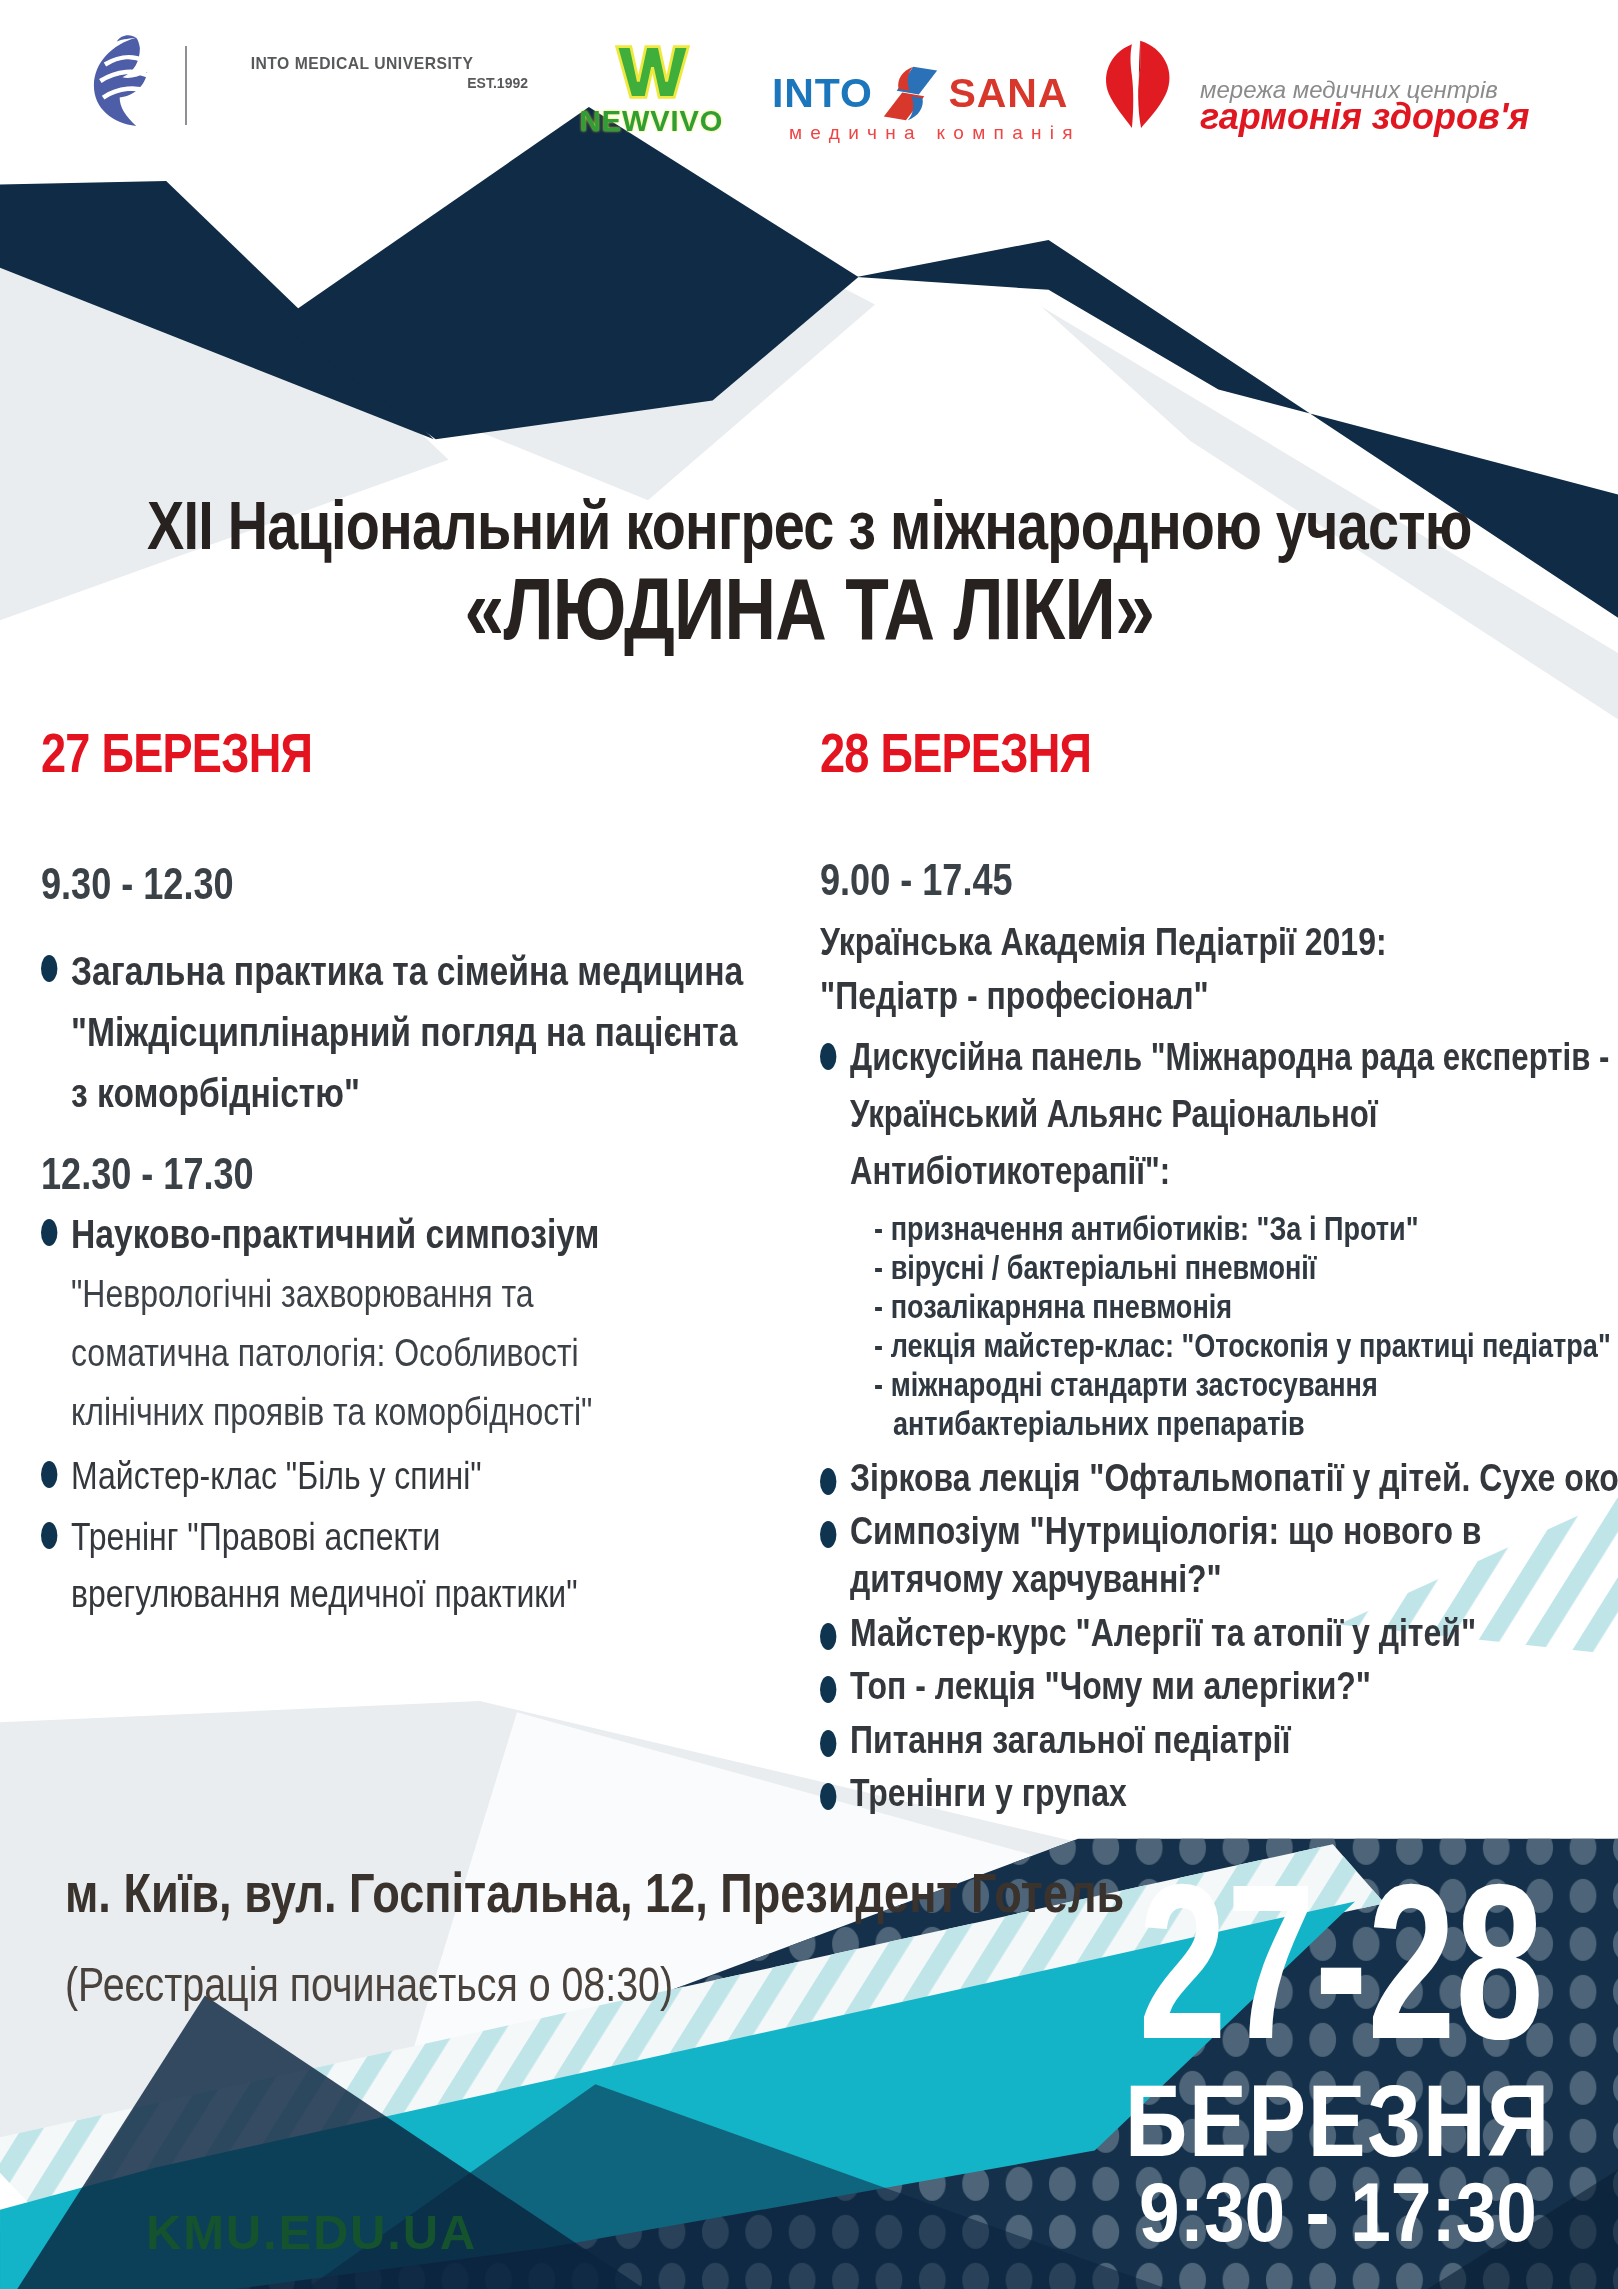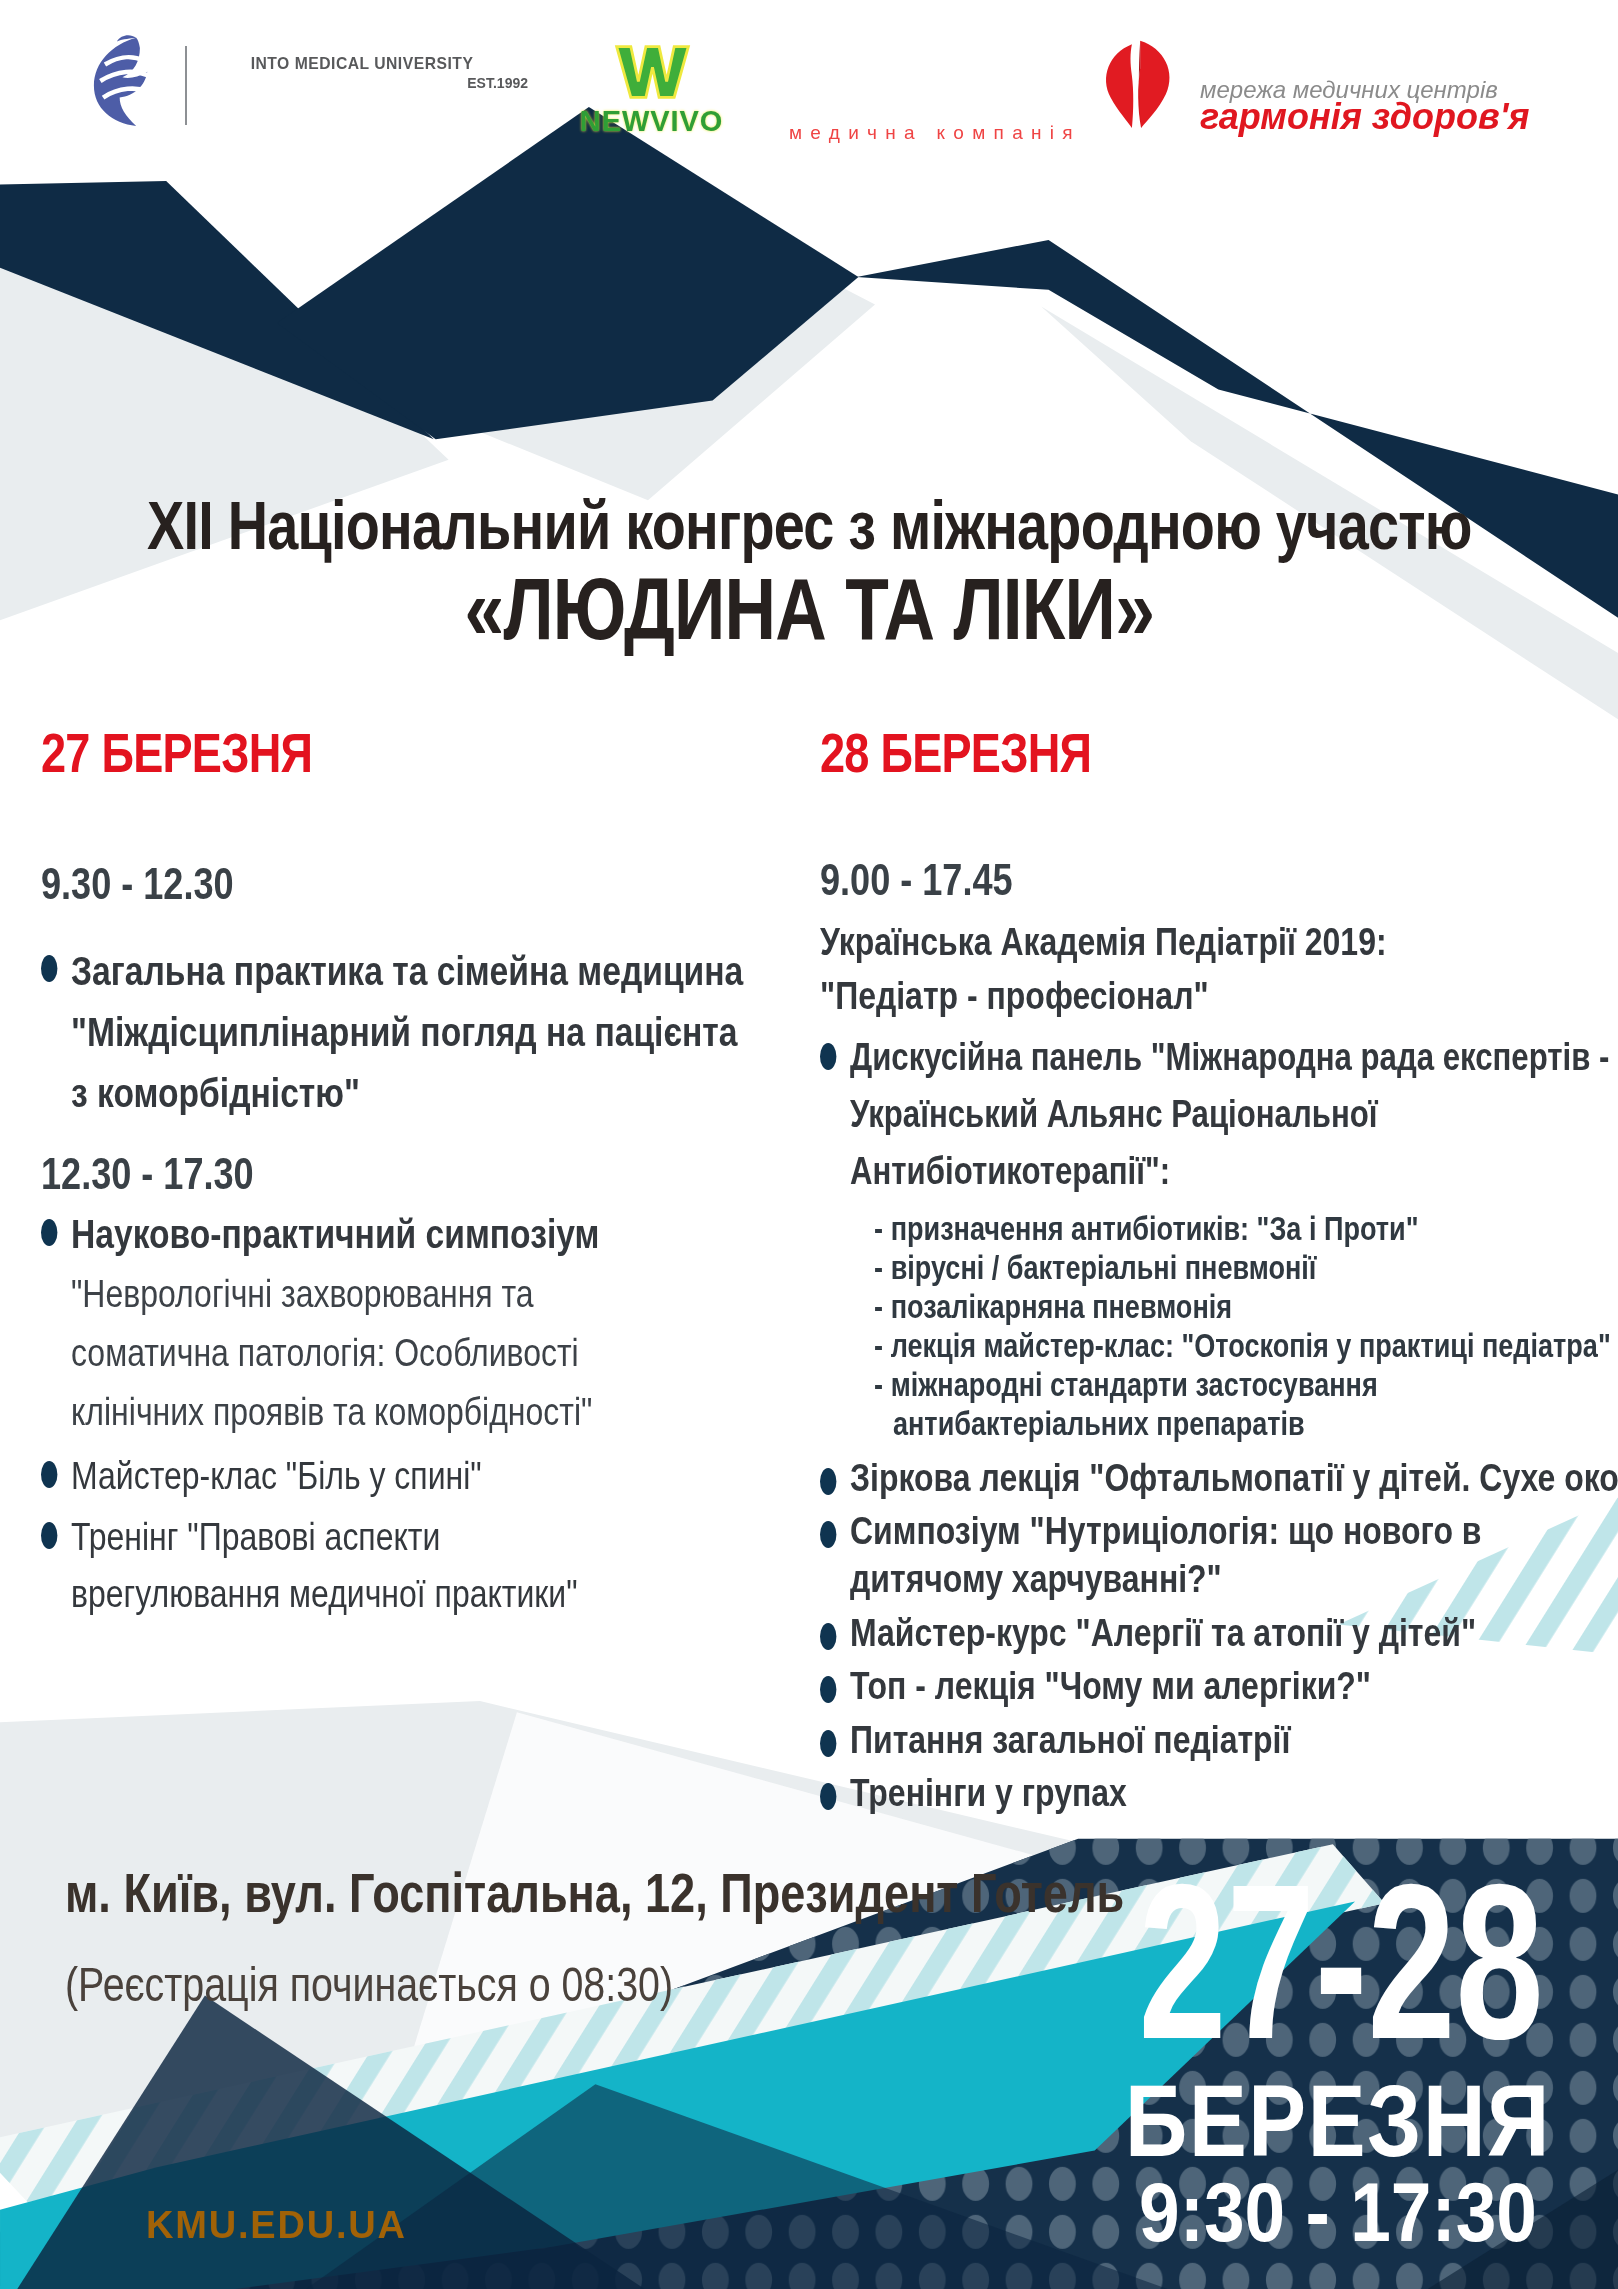--- a/index.html
+++ b/index.html
@@ -41,21 +41,21 @@
   .d2-main{font-size:39px;font-weight:700;line-height:54px;}
   .d2-sub{font-size:38px;font-weight:700;line-height:57px;}
   .dash{font-size:33px;font-weight:600;line-height:39px;color:#303941;padding-left:66px;}
   .dash-cont{padding-left:89px;}
   .d2-it{font-size:39px;font-weight:700;line-height:48px;}
   
   .addr{left:65px;top:1861px;width:1569px;transform:scaleX(.82);transform-origin:0 0;
         font-size:55px;font-weight:700;color:#3a322c;}
   .reg{left:65px;top:1957px;width:1569px;transform:scaleX(.82);transform-origin:0 0;
         font-size:48px;font-weight:400;color:#4a423c;}
-  .site{left:146px;top:2204px;font-size:38px;font-weight:700;color:#a16207;letter-spacing:1.8px;}
+  .site{left:146px;top:2204px;font-size:49px;font-weight:700;color:#14532d;letter-spacing:1.8px;}
   .dr1{left:1061px;top:1870px;width:554px;text-align:center;color:#fff;font-size:220px;
        font-weight:800;line-height:185px;transform:scaleX(.72);transform-origin:50% 0;}
   .dr2{left:1061px;top:2075px;width:554px;text-align:center;color:#fff;font-size:102px;
        font-weight:800;line-height:92px;transform:scaleX(.85);transform-origin:50% 0;letter-spacing:1.8px;}
   .dr3{left:1061px;top:2171px;width:554px;text-align:center;color:#fff;font-size:83px;
        font-weight:700;line-height:83px;transform:scaleX(.88);transform-origin:50% 0;}
 </style>
 </head>
 <body>
 
@@ -111,20 +111,30 @@
   <div class="abs uni-text">
     <div class="l2">INTO MEDICAL UNIVERSITY</div>
     <div class="l3">EST.1992</div>
   </div>
 
   <svg class="abs" style="left:609px;top:39px;" width="87" height="66" viewBox="0 0 86 70">
     <path d="M5 8 L20 8 L28 45 L36 8 L50 8 L58 45 L66 8 L81 8 L66 62 L50 62 L43 30 L36 62 L20 62 Z" fill="#3fae3a" stroke="#efe93f" stroke-width="3"></path>
   </svg>
   <div class="abs newvivo-word">NEWVIVO</div>
 
+  <div class="abs intosana">
+    <span class="into">INTO</span>
+    <svg style="margin:0 7.4px;" width="61" height="57" viewBox="0 0 66 62">
+      <path d="M36 2 L62 6 L42 32 L18 28 Z" fill="#2a71b8"></path>
+      <path d="M48 34 L28 60 L4 56 L24 30 Z" fill="#d8382c"></path>
+      <path d="M36 2 C24 6 18 16 20 26 L32 28 C28 18 30 8 36 2 Z" fill="#d8382c"></path>
+      <path d="M30 60 C42 56 48 46 46 36 L34 34 C38 44 36 54 30 60 Z" fill="#2a71b8"></path>
+    </svg>
+    <span class="sana">SANA</span>
+  </div>
   <div class="abs intosana-tag nowrap">медична компанія</div>
 
   <svg class="abs" style="left:1092px;top:37px;" width="89" height="92" viewBox="0 0 96 100">
     <path d="M43 8 C18 18 8 44 20 66 C28 81 38 91 43 99 C45 79 45 58 43 42 C41 28 41 18 43 8 Z" fill="#e11b22"></path>
     <path d="M52 4 C78 12 91 38 80 62 C72 79 60 90 53 99 C49 77 49 55 52 34 Z" fill="#e11b22"></path>
     <path d="M52 4 C50 34 50 66 53 99 C51 77 49 55 52 34 Z" fill="#a8131a"></path>
   </svg>
   <div class="abs harmony-tag nowrap">мережа медичних центрів</div>
   <div class="abs harmony-name nowrap">гармонія здоров'я</div>
 

